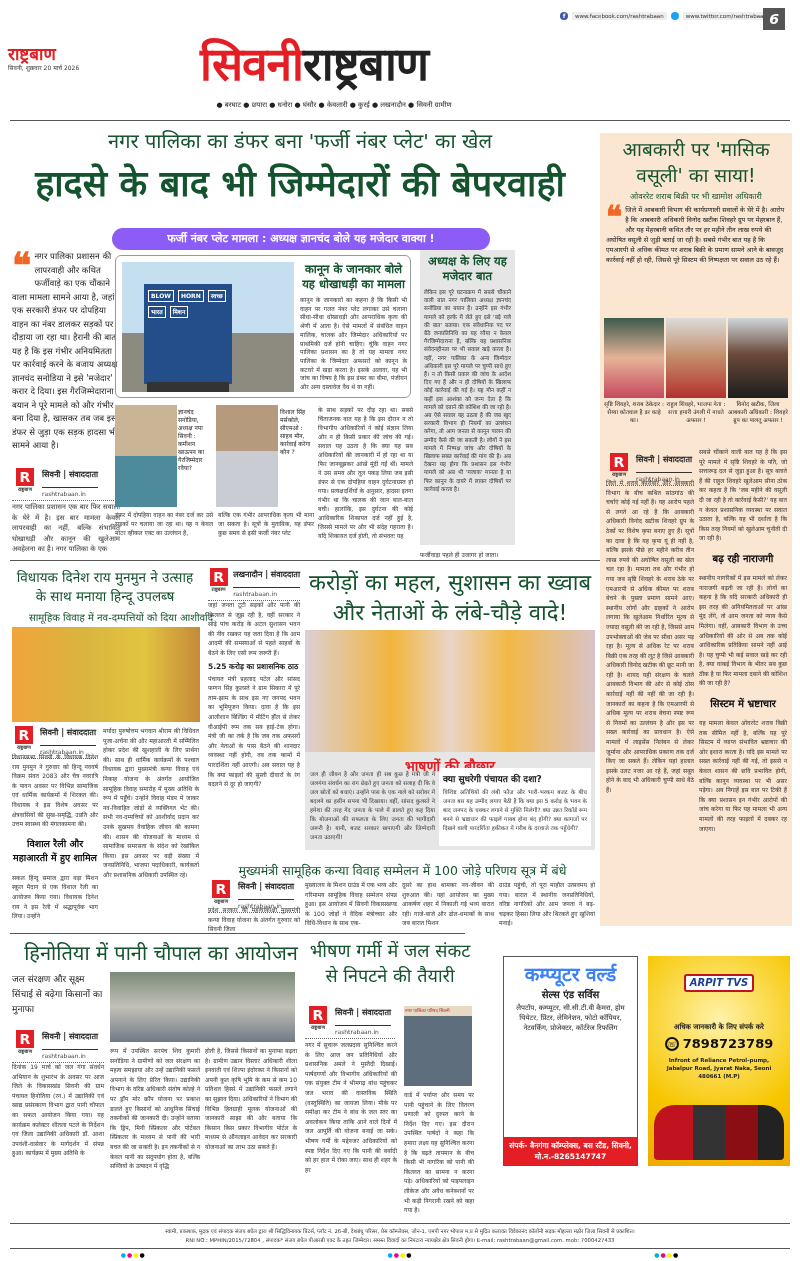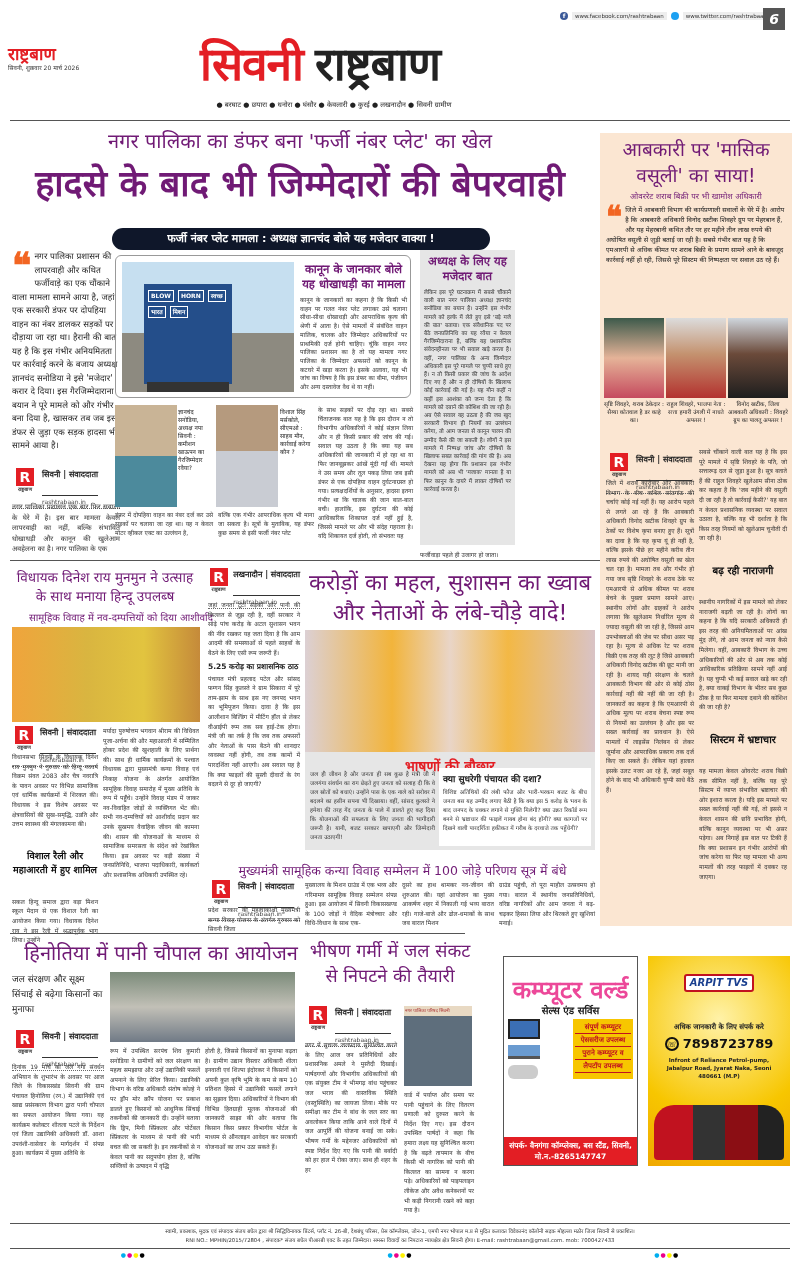--- a/index.html
+++ b/index.html
@@ -1,58 +1,58 @@
 <!DOCTYPE html>
 <html><head>
 <meta charset="utf-8">
 <style>
 *{box-sizing:border-box;margin:0;padding:0}
 body{width:800px;height:1261px;background:#fff;font-family:"DejaVu Sans",sans-serif;color:#222;position:relative;overflow:hidden}
 .abs{position:absolute}
 .txt{font-size:7px;line-height:10.5px;color:#333;text-align:justify}
-.hd{font-family:"DejaVu Sans",sans-serif;font-weight:bold;color:#701a75;text-align:center}
+.hd{font-family:"DejaVu Sans",sans-serif;font-weight:bold;color:#14532d;text-align:center}
 .rlogo{display:inline-flex;flex-direction:column;align-items:center;width:26px}
 .rlogo .r{width:18px;height:18px;background:#e31e24;color:#fff;font-weight:bold;font-size:14px;line-height:18px;text-align:center}
 .rlogo .rn{font-size:5px;color:#333;font-weight:bold}
 .byline{display:flex;gap:4px;align-items:flex-start;border-bottom:1px dotted #666;padding-bottom:3px}
-.byline .place{font-size:8px;font-weight:bold;border-bottom:1px solid #333;padding-bottom:16px;white-space:nowrap}
+.byline .place{font-size:8px;font-weight:bold;border-bottom:1px solid #333;padding-bottom:8px;white-space:nowrap}
 .byline .site{font-size:6px;color:#444;margin-top:2px}
 .photo{background:#9aa;overflow:hidden}
 .cap{font-size:7px;line-height:9px;text-align:center;color:#222}
 .quote{color:#f26522;font-size:36px;font-weight:bold;line-height:30px;float:left;margin-right:3px;font-family:"DejaVu Serif",serif}
-.sub{font-weight:bold;font-size:11px;text-align:center;color:#111;margin:20px 0}
+.sub{font-weight:bold;font-size:11px;text-align:center;color:#111;margin:8px 0}
 hr.rule{border:0;border-top:1px solid #555}
 </style>
 </head>
 <body>
 
 <div class="abs" style="left:560px;top:12px;display:flex;align-items:center;gap:4px;font-size:5.5px;color:#333">
   <span style="width:8px;height:8px;border-radius:50%;background:#3b5998;color:#fff;font-size:6px;text-align:center;line-height:8px;font-weight:bold">f</span>
   <span style="background:#eee;padding:1px 3px">www.facebook.com/rashtrabaan</span>
   <span style="width:8px;height:8px;border-radius:50%;background:#1da1f2"></span>
   <span style="background:#eee;padding:1px 3px;width:95px">www.twitter.com/rashtrabaan</span>
 </div>
 <div class="abs" style="left:763px;top:8px;width:22px;height:22px;background:#555;color:#fff;font-weight:bold;font-size:14px;text-align:center;line-height:22px;font-style:italic">6</div>
 
 <div class="abs" style="left:8px;top:44px">
   <div style="color:#e31e24;font-weight:bold;font-size:17px;line-height:20px">राष्ट्रबाण</div>
   <div style="font-size:6px;color:#333">सिवनी, शुक्रवार 20 मार्च 2026</div>
 </div>
 
-<div class="abs" style="left:200px;top:36px;display:flex;gap:12px;align-items:flex-end">
+<div class="abs" style="left:200px;top:36px;display:flex;gap:0;align-items:flex-end">
   <span style="color:#e31e24;font-weight:bold;font-size:46px;line-height:56px;letter-spacing:-1px">सिवनी</span>
   <span style="color:#222;font-weight:bold;font-size:46px;line-height:56px;letter-spacing:-1px">राष्ट्रबाण</span>
 </div>
 
 <div class="abs" id="areas" style="left:0;top:100px;width:668px;text-align:center;font-size:7px;color:#222"><span>● बरघाट </span><span>● छपारा </span><span>● धनोरा </span><span>● घंसौर </span><span>● केवलारी </span><span>● कुरई </span><span>● लखनादौन </span><span>● सिवनी ग्रामीण </span></div>
 <hr class="rule abs" style="left:10px;top:120px;width:780px">
 
 <div class="abs hd" style="left:10px;top:128px;width:580px;font-size:20px;font-weight:normal;line-height:26px">नगर पालिका का डंफर बना 'फर्जी नंबर प्लेट' का खेल</div>
 <div class="abs hd" style="left:10px;top:160px;width:580px;font-size:36px;line-height:48px">हादसे के बाद भी जिम्मेदारों की बेपरवाही</div>
-<div class="abs" style="left:112px;top:228px;width:378px;height:22px;background:#0f172a;color:#fff;border-radius:11px;text-align:center;font-size:11px;line-height:22px;font-weight:bold">फर्जी नंबर प्लेट मामला : अध्यक्ष ज्ञानचंद बोले यह मजेदार वाक्या !</div>
+<div class="abs" style="left:112px;top:228px;width:378px;height:22px;background:#8b5cf6;color:#fff;border-radius:11px;text-align:center;font-size:11px;line-height:22px;font-weight:bold">फर्जी नंबर प्लेट मामला : अध्यक्ष ज्ञानचंद बोले यह मजेदार वाक्या !</div>
 
 <div class="abs" style="left:12px;top:250px;width:108px;font-size:8.5px;line-height:13.5px;color:#222">
   <span class="quote">❝</span><span>नगर पालिका प्रशासन की लापरवाही और कथित फर्जीवाड़े का एक चौंकाने वाला मामला सामने आया है, जहां एक सरकारी डंफर पर दोपहिया वाहन का नंबर डालकर सड़कों पर दौड़ाया जा रहा था। हैरानी की बात यह है कि इस गंभीर अनियमितता पर कार्रवाई करने के बजाय अध्यक्ष ज्ञानचंद सनोडिया ने इसे 'मजेदार' करार दे दिया। इस गैरजिम्मेदाराना बयान ने पूरे मामले को और गंभीर बना दिया है, खासकर तब जब इस डंफर से जुड़ा एक सड़क हादसा भी सामने आया है।</span>
 </div>
 <div class="abs" style="left:12px;top:468px;width:108px">
   <div class="byline">
       <div class="rlogo">
         <div class="r">R</div>
         <div class="rn">राष्ट्रबाण</div>
       </div>
@@ -235,35 +235,23 @@
       </div>
     </div>
 </div>
 <div class="abs photo" style="left:404px;top:1006px;width:68px;height:80px;background:linear-gradient(#e8d9c3 0 12%,#5e6e7c 12% 100%)">
   <div style="font-size:4.5px;color:#a33;padding:1px;white-space:nowrap;overflow:hidden">नगर पालिका परिषद सिवनी</div>
 </div>
 <div class="abs txt" style="left:305px;top:1040px;width:92px;font-size:6px;line-height:9.6px">नगर में सुचारू जलप्रदाय सुनिश्चित करने के लिए आज जन प्रतिनिधियों और प्रशासनिक अमले ने मुस्तैदी दिखाई। पार्षदगणों और विभागीय अधिकारियों की एक संयुक्त टीम ने भीमगढ़ बांध पहुंचकर जल भराव की वास्तविक स्थिति (वस्तुस्थिति) का जायजा लिया। मौके पर समीक्षा कर टीम ने बांध के जल स्तर का अवलोकन किया ताकि आने वाले दिनों में जल आपूर्ति की योजना बनाई जा सके। भीषण गर्मी के मद्देनजर अधिकारियों को स्पष्ट निर्देश दिए गए कि पानी की बर्बादी को हर हाल में रोका जाए। साथ ही शहर के हर</div>
 <div class="abs txt" style="left:404px;top:1090px;width:70px;font-size:6px;line-height:9.6px">वार्ड में पर्याप्त और समय पर पानी पहुंचाने के लिए वितरण प्रणाली को दुरुस्त करने के निर्देश दिए गए। इस दौरान उपस्थित पार्षदों ने कहा कि हमारा लक्ष्य यह सुनिश्चित करना है कि बढ़ते तापमान के बीच किसी भी नागरिक को पानी की किल्लत का सामना न करना पड़े। अधिकारियों को पाइपलाइन लीकेज और अवैध कनेक्शनों पर भी कड़ी निगरानी रखने को कहा गया है।</div>
 
 <div class="abs" style="left:503px;top:956px;width:135px;height:210px;border:1px solid #555;background:#fff;text-align:center">
-  <div style="color:#ec4899;font-weight:bold;font-size:24px;line-height:26px;margin-top:20px">कम्प्यूटर वर्ल्ड</div>
+  <div style="color:#3b82f6;font-weight:bold;font-size:19px;line-height:26px;margin-top:4px">कम्प्यूटर वर्ल्ड</div>
   <div style="font-weight:bold;font-size:10px">सेल्स एंड सर्विस</div>
-  <div style="display:flex;justify-content:space-between;padding:2px 4px">
-    <div style="display:flex;flex-direction:column;gap:6px">
-      <span style="width:32px;height:20px;background:#3b6fb5;border:2px solid #222"></span>
-      <span style="width:32px;height:14px;background:#6a9bd0;border-bottom:3px solid #555"></span>
-      <span style="width:30px;height:14px;background:#ccc;border-radius:6px"></span>
-    </div>
-    <div id="yellowBox" style="width:60px;background:#f7c600;color:#c1121f;font-weight:bold;font-size:7px;line-height:12px;padding:2px">
-        <div style="border-bottom: 1px solid rgb(193, 18, 31);">संपूर्ण कम्प्यूटर</div>
-        <div style="border-bottom: 1px solid rgb(193, 18, 31);">ऐससरीज उपलब्ध</div>
-        <div style="border-bottom: 1px solid rgb(193, 18, 31);">पुराने कम्प्यूटर व</div>
-        <div style="border-bottom: 1px solid rgb(193, 18, 31);">लैपटॉप उपलब्ध</div>
-      </div>
-  </div>
+  <div style="font-size:7px;line-height:10px;padding:2px 5px">लैपटॉप, कम्प्यूटर, सी.सी.टी.वी कैमरा, होम थियेटर, प्रिंटर, लेमिनेशन, फोटो कॉपियर, नेटवर्किंग, प्रोजेक्टर, कॉर्टरेज रिफलिंग</div>
   <div style="position:absolute;left:0;bottom:0;width:100%;background:#e31e24;color:#fff;font-weight:bold;font-size:7.5px;line-height:11px;padding:3px">संपर्क- वैनगंगा कॉम्प्लेक्स, बस स्टैंड, सिवनी, मो.न.-8265147747</div>
 </div>
 
 <div class="abs" style="left:648px;top:956px;width:142px;height:210px;background:radial-gradient(circle at 50% 30%,#fff2a8,#f7c600 60%,#f0a800);text-align:center;overflow:hidden">
   <div style="margin:18px auto 0;width:70px;background:#fff;border:2px solid #c1121f;color:#1a3f8f;font-weight:bold;font-style:italic;font-size:10px;line-height:14px;border-radius:3px">ARPIT TVS</div>
   <div style="margin-top:30px;font-weight:bold;font-size:7px;color:#222">अधिक जानकारी के लिए संपर्क करे</div>
   <div style="display:flex;align-items:center;justify-content:center;gap:4px;margin-top:5px">
     <span style="width:14px;height:14px;border:2px solid #111;border-radius:50%;font-size:8px;line-height:11px">☏</span>
     <span style="font-weight:bold;font-size:13px;color:#111">7898723789</span>
   </div>

